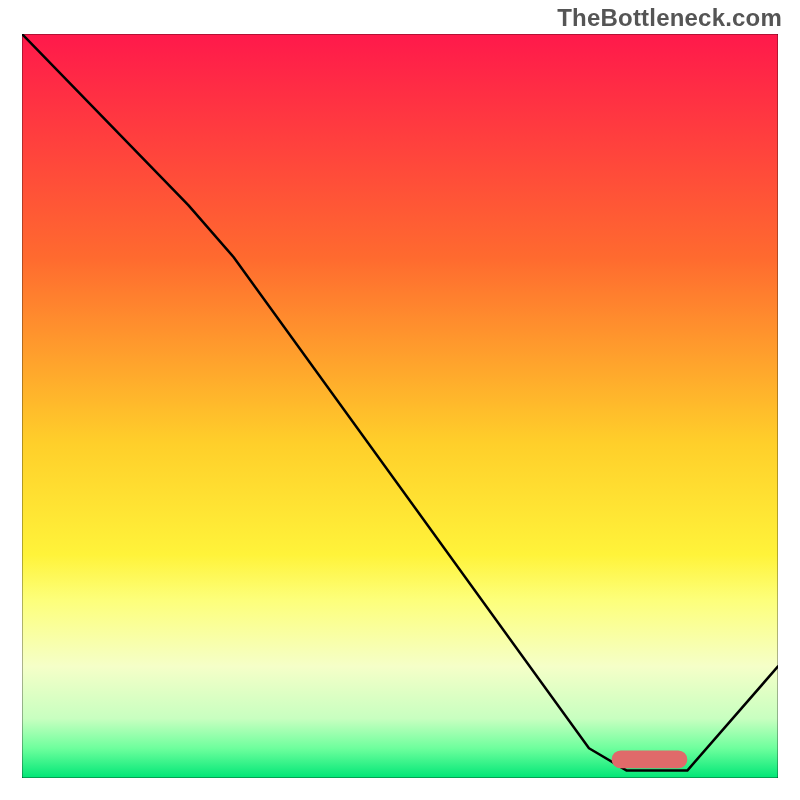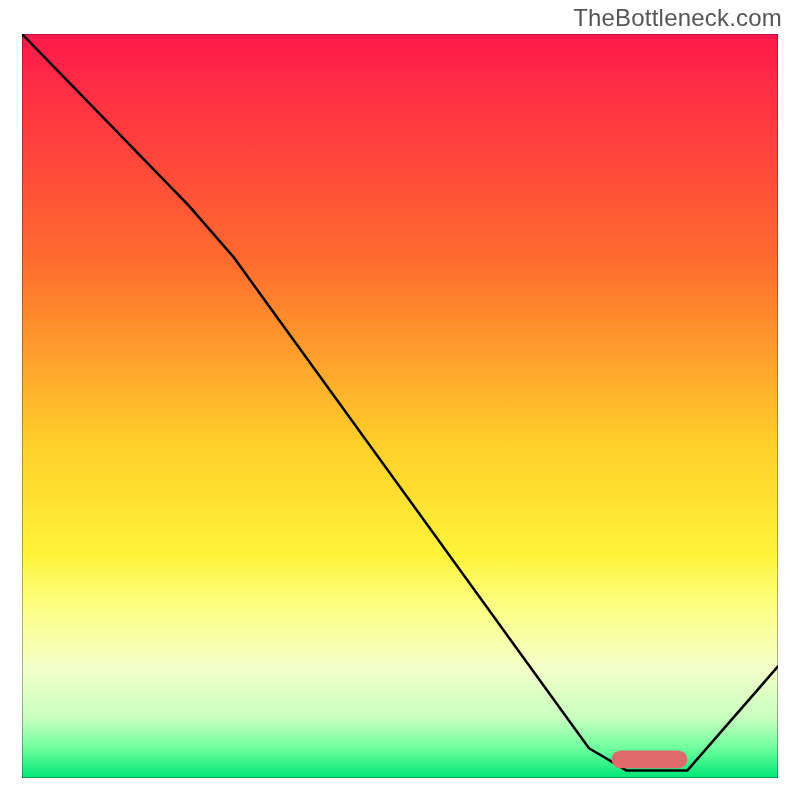--- a/index.html
+++ b/index.html
@@ -16,21 +16,21 @@
     width: 800px;
     height: 800px;
     box-sizing: border-box;
   }
   .watermark {
     position: absolute;
     top: 4px;
     right: 18px;
     color: #555;
     font-size: 24px;
-    font-weight: 400;
+    font-weight: 700;
     letter-spacing: 0.2px;
     pointer-events: none;
   }
   .plot-outer {
     position: absolute;
     left: 22px;
     top: 34px;
     width: 756px;
     height: 744px;
     background: #ffffff;

